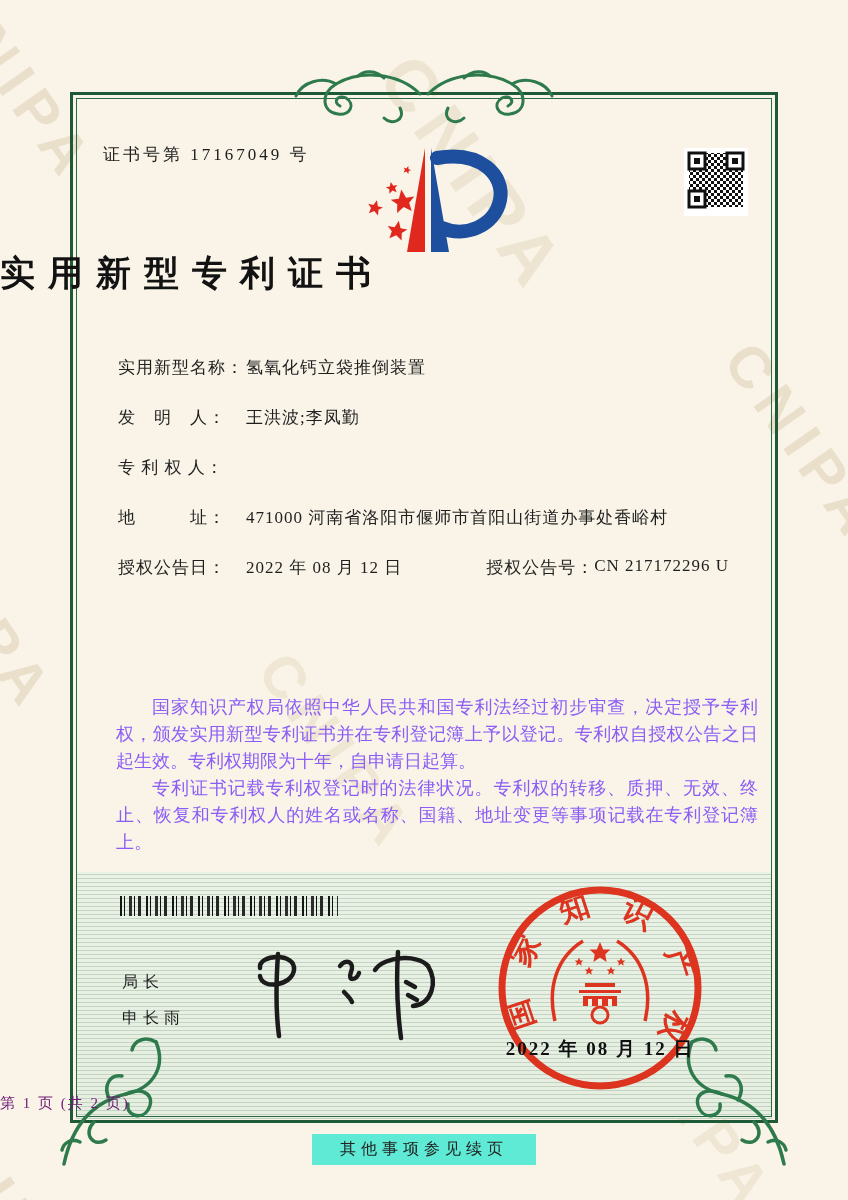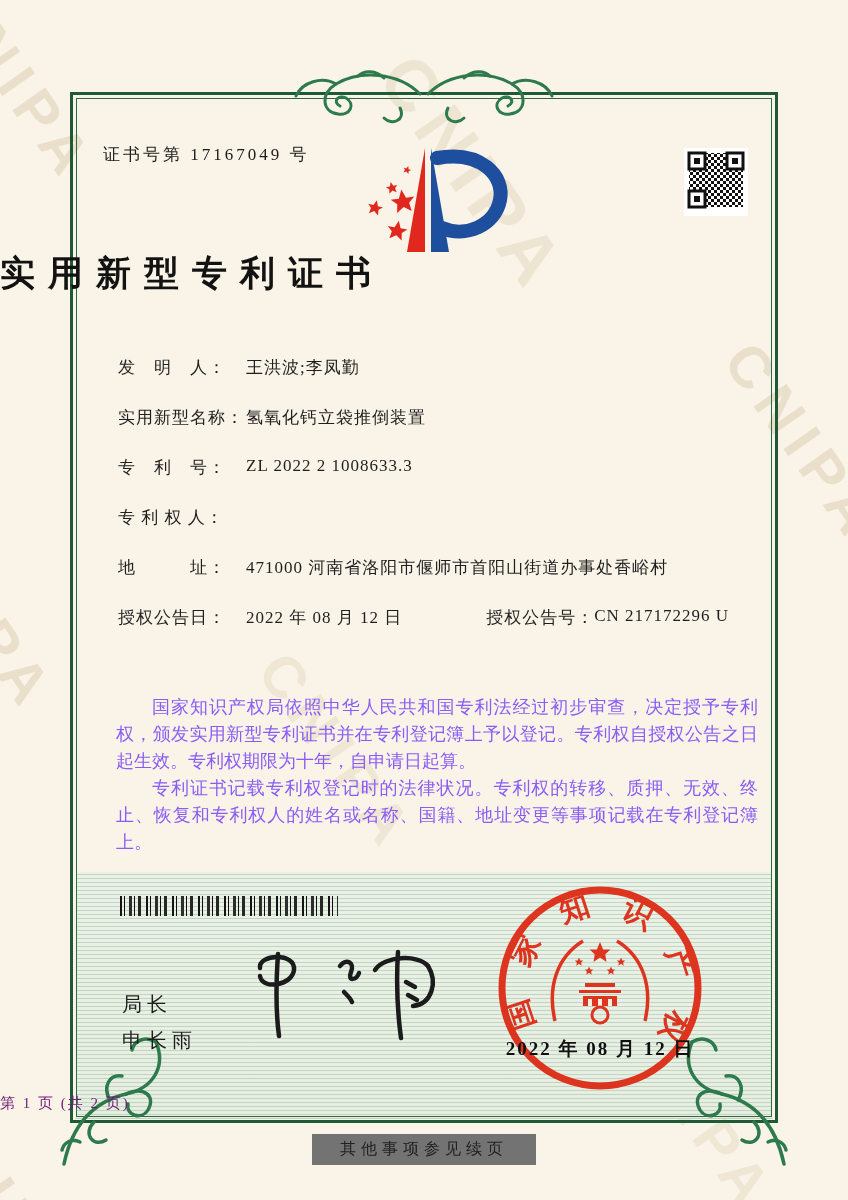--- a/index.html
+++ b/index.html
@@ -76,40 +76,40 @@
       #151515 0 2px, transparent 2px 4px,
       #111 4px 5px, transparent 5px 9px,
       #2e2e2e 9px 12px, transparent 12px 14px,
       #101010 14px 15px, transparent 15px 18px,
       #262626 18px 21px, transparent 21px 26px);
   }
   
   .signer-title,.signer-name{
     position:absolute;left:122px;z-index:6;
     font-family:"Liberation Sans","DejaVu Sans",sans-serif;
-    font-size:20px;letter-spacing:5px;color:#1e1e1e;margin-top:19px;
+    font-size:16px;letter-spacing:5px;color:#1e1e1e;
   }
   .signer-title{top:972px;}
   .signer-name{top:1008px;}
   .signature{position:absolute;left:248px;top:938px;z-index:6;}
   
   .seal{position:absolute;left:495px;top:883px;z-index:6;opacity:0.95;}
   .seal-date{
     position:absolute;left:500px;top:1036px;width:200px;z-index:7;
     text-align:center;font-size:19px;font-weight:bold;
     letter-spacing:2px;color:#101010;
   }
   
   .page-info{
     position:absolute;left:0;top:1094px;width:100%;z-index:5;
     text-align:left;font-size:15px;letter-spacing:2px;color:#701a75;
   }
   .cont-note{
     position:absolute;left:50%;top:1134px;transform:translateX(-50%);z-index:5;
-    background:#737373;padding:5px 28px;font-size:16px;letter-spacing:5px;color:#222;
+    background:#5eead4;padding:5px 28px;font-size:16px;letter-spacing:5px;color:#222;
   }
 </style>
 </head>
 <body>
 
 <div class="page">
 
   <span class="wm" style="left:-20px;top:-30px;">CNIPA</span>
   <span class="wm" style="left:430px;top:40px;font-size:72px;color:rgba(214,198,168,0.35);">CNIPA</span>
   <span class="wm" style="left:766px;top:330px;">CNIPA</span>
@@ -203,30 +203,26 @@
         <rect x="2" y="40" width="16" height="16" fill="none" stroke="#111" stroke-width="3"></rect>
         <rect x="7" y="45" width="6" height="6" fill="#111"></rect>
       </g>
     </svg>
   </div>
 
   <div class="title">实用新型专利证书</div>
 
   <div class="fields">
     <div class="frow">
+      <span class="flabel">实用新型名称：</span>
+      <span class="fvalue">氢氧化钙立袋推倒装置</span>
+    </div>
+    <div class="frow">
       <span class="flabel">发　明　人：</span>
       <span class="fvalue">王洪波;李凤勤</span>
-    </div>
-    <div class="frow">
-      <span class="flabel">实用新型名称：</span>
-      <span class="fvalue">氢氧化钙立袋推倒装置</span>
-    </div>
-    <div class="frow">
-      <span class="flabel">专　利　号：</span>
-      <span class="fvalue">ZL 2022 2 1008633.3</span>
     </div>
     <div class="frow">
       <span class="flabel">专 利 权 人：</span>
     </div>
     <div class="frow">
       <span class="flabel">地　　　址：</span>
       <span class="fvalue">471000 河南省洛阳市偃师市首阳山街道办事处香峪村</span>
     </div>
     <div class="frow">
       <span class="flabel">授权公告日：</span>

